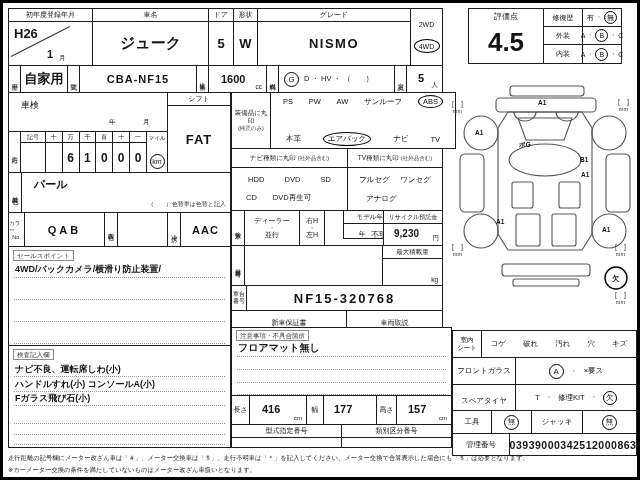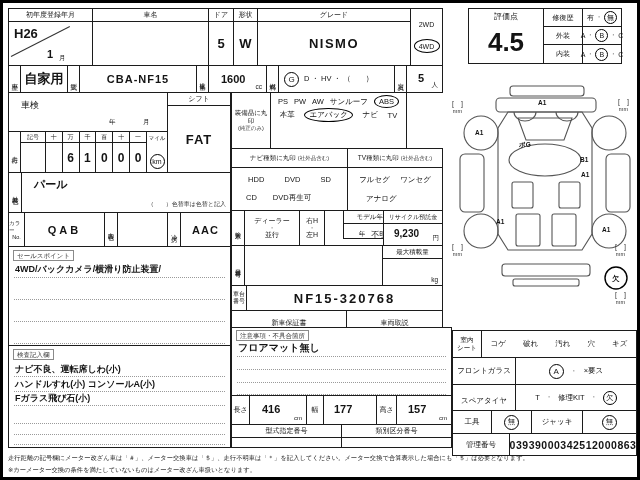--- a/index.html
+++ b/index.html
@@ -41,20 +41,21 @@
   <div class="hd">初年度登録年月</div>
   <div class="a" style="left:0;top:13px;right:0;bottom:0">
     <span class="a b" style="left:5px;top:4px;font-size:13px">H26</span>
     <div class="a" style="left:2px;top:34px;width:66px;border-top:1px solid #333;transform:rotate(-27deg);transform-origin:left center"></div>
     <span class="a b" style="left:38px;top:26px;font-size:11px">1</span>
     <span class="a" style="left:50px;top:32px;font-size:6.5px">月</span>
   </div>
 </div>
 <div class="c" style="left:92px;top:8px;width:117px;height:58px">
   <div class="hd">車名</div>
+  <div class="ctr b" style="height:43px;font-size:15px">ジューク</div>
 </div>
 <div class="c" style="left:208px;top:8px;width:26px;height:58px">
   <div class="hd">ドア</div>
   <div class="ctr b" style="height:43px;font-size:13px">5</div>
 </div>
 <div class="c" style="left:233px;top:8px;width:25px;height:58px">
   <div class="hd">形状</div>
   <div class="ctr b" style="height:43px;font-size:13px">W</div>
 </div>
 <div class="c" style="left:257px;top:8px;width:154px;height:58px">
@@ -184,21 +185,21 @@
   <div class="dl" style="top:59px"></div>
   <div class="dl" style="top:77px"></div>
   <div class="dl" style="top:88px"></div>
   <div class="dl" style="top:98px"></div>
 </div>
 
 <div class="c col" style="left:231px;top:92px;width:40px;height:57px;align-items:center;justify-content:center;text-align:center">
   <span style="font-size:6.5px;line-height:1.2">装備品に丸印</span>
   <span style="font-size:5.5px;color:#333">(純正のみ)</span>
 </div>
-<div class="c col" style="left:270px;top:92px;width:137px;height:57px;justify-content:flex-start;padding:2px 4px">
+<div class="c col" style="left:270px;top:92px;width:186px;height:57px;justify-content:space-between;padding:2px 4px">
   <div class="itemrow">
     <span>PS</span>
     <span>PW</span>
     <span>AW</span>
     <span>サンルーフ</span>
     <span class="oval">ABS</span>
   </div>
   <div class="itemrow">
     <span>本革</span>
     <span class="oval">エアバック</span>

